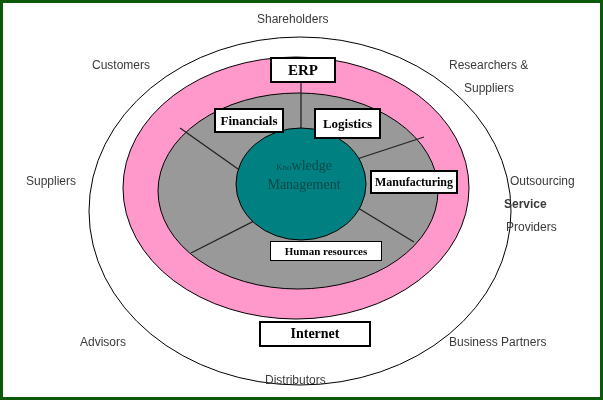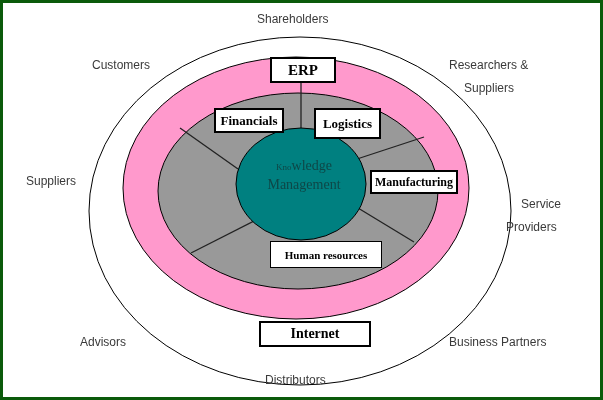--- a/index.html
+++ b/index.html
@@ -51,27 +51,28 @@
 
   <div class="box" style="left:211px;top:105px;width:70px;height:25px;font-size:13px;">
       <span>Financials</span>
     </div>
   <div class="box" style="left:311px;top:105px;width:67px;height:31px;font-size:13px;">
       <span>Logistics</span>
     </div>
   <div class="box" style="left:367px;top:167px;width:88px;height:24px;font-size:12px;">
       <span>Manufacturing</span>
     </div>
-  <div class="box" style="left:267px;top:238px;width:112px;height:27px;font-size:11px;border-width:1px;">
+  <div class="box" style="left:267px;top:238px;width:112px;height:20px;font-size:11px;border-width:1px;">
       <span>Human resources</span>
     </div>
 
   <div class="ext" style="left:254px;top:9px;">Shareholders</div>
   <div class="ext" style="left:89px;top:55px;">Customers</div>
   <div class="ext" style="left:446px;top:55px;">Researchers &amp;</div>
   <div class="ext" style="left:461px;top:78px;">Suppliers</div>
   <div class="ext" style="left:23px;top:171px;">Suppliers</div>
-  <div class="ext" style="left:518px;top:194px;">Service</div>
+  <div class="ext" style="left:507px;top:171px;">Outsourcing</div>
+  <div class="ext" style="left:501px;top:194px;font-weight:bold;">Service</div>
   <div class="ext" style="left:503px;top:217px;">Providers</div>
   <div class="ext" style="left:77px;top:332px;">Advisors</div>
   <div class="ext" style="left:446px;top:332px;">Business Partners</div>
   <div class="ext" style="left:262px;top:370px;">Distributors</div>
 </div>
 
 </body></html>

